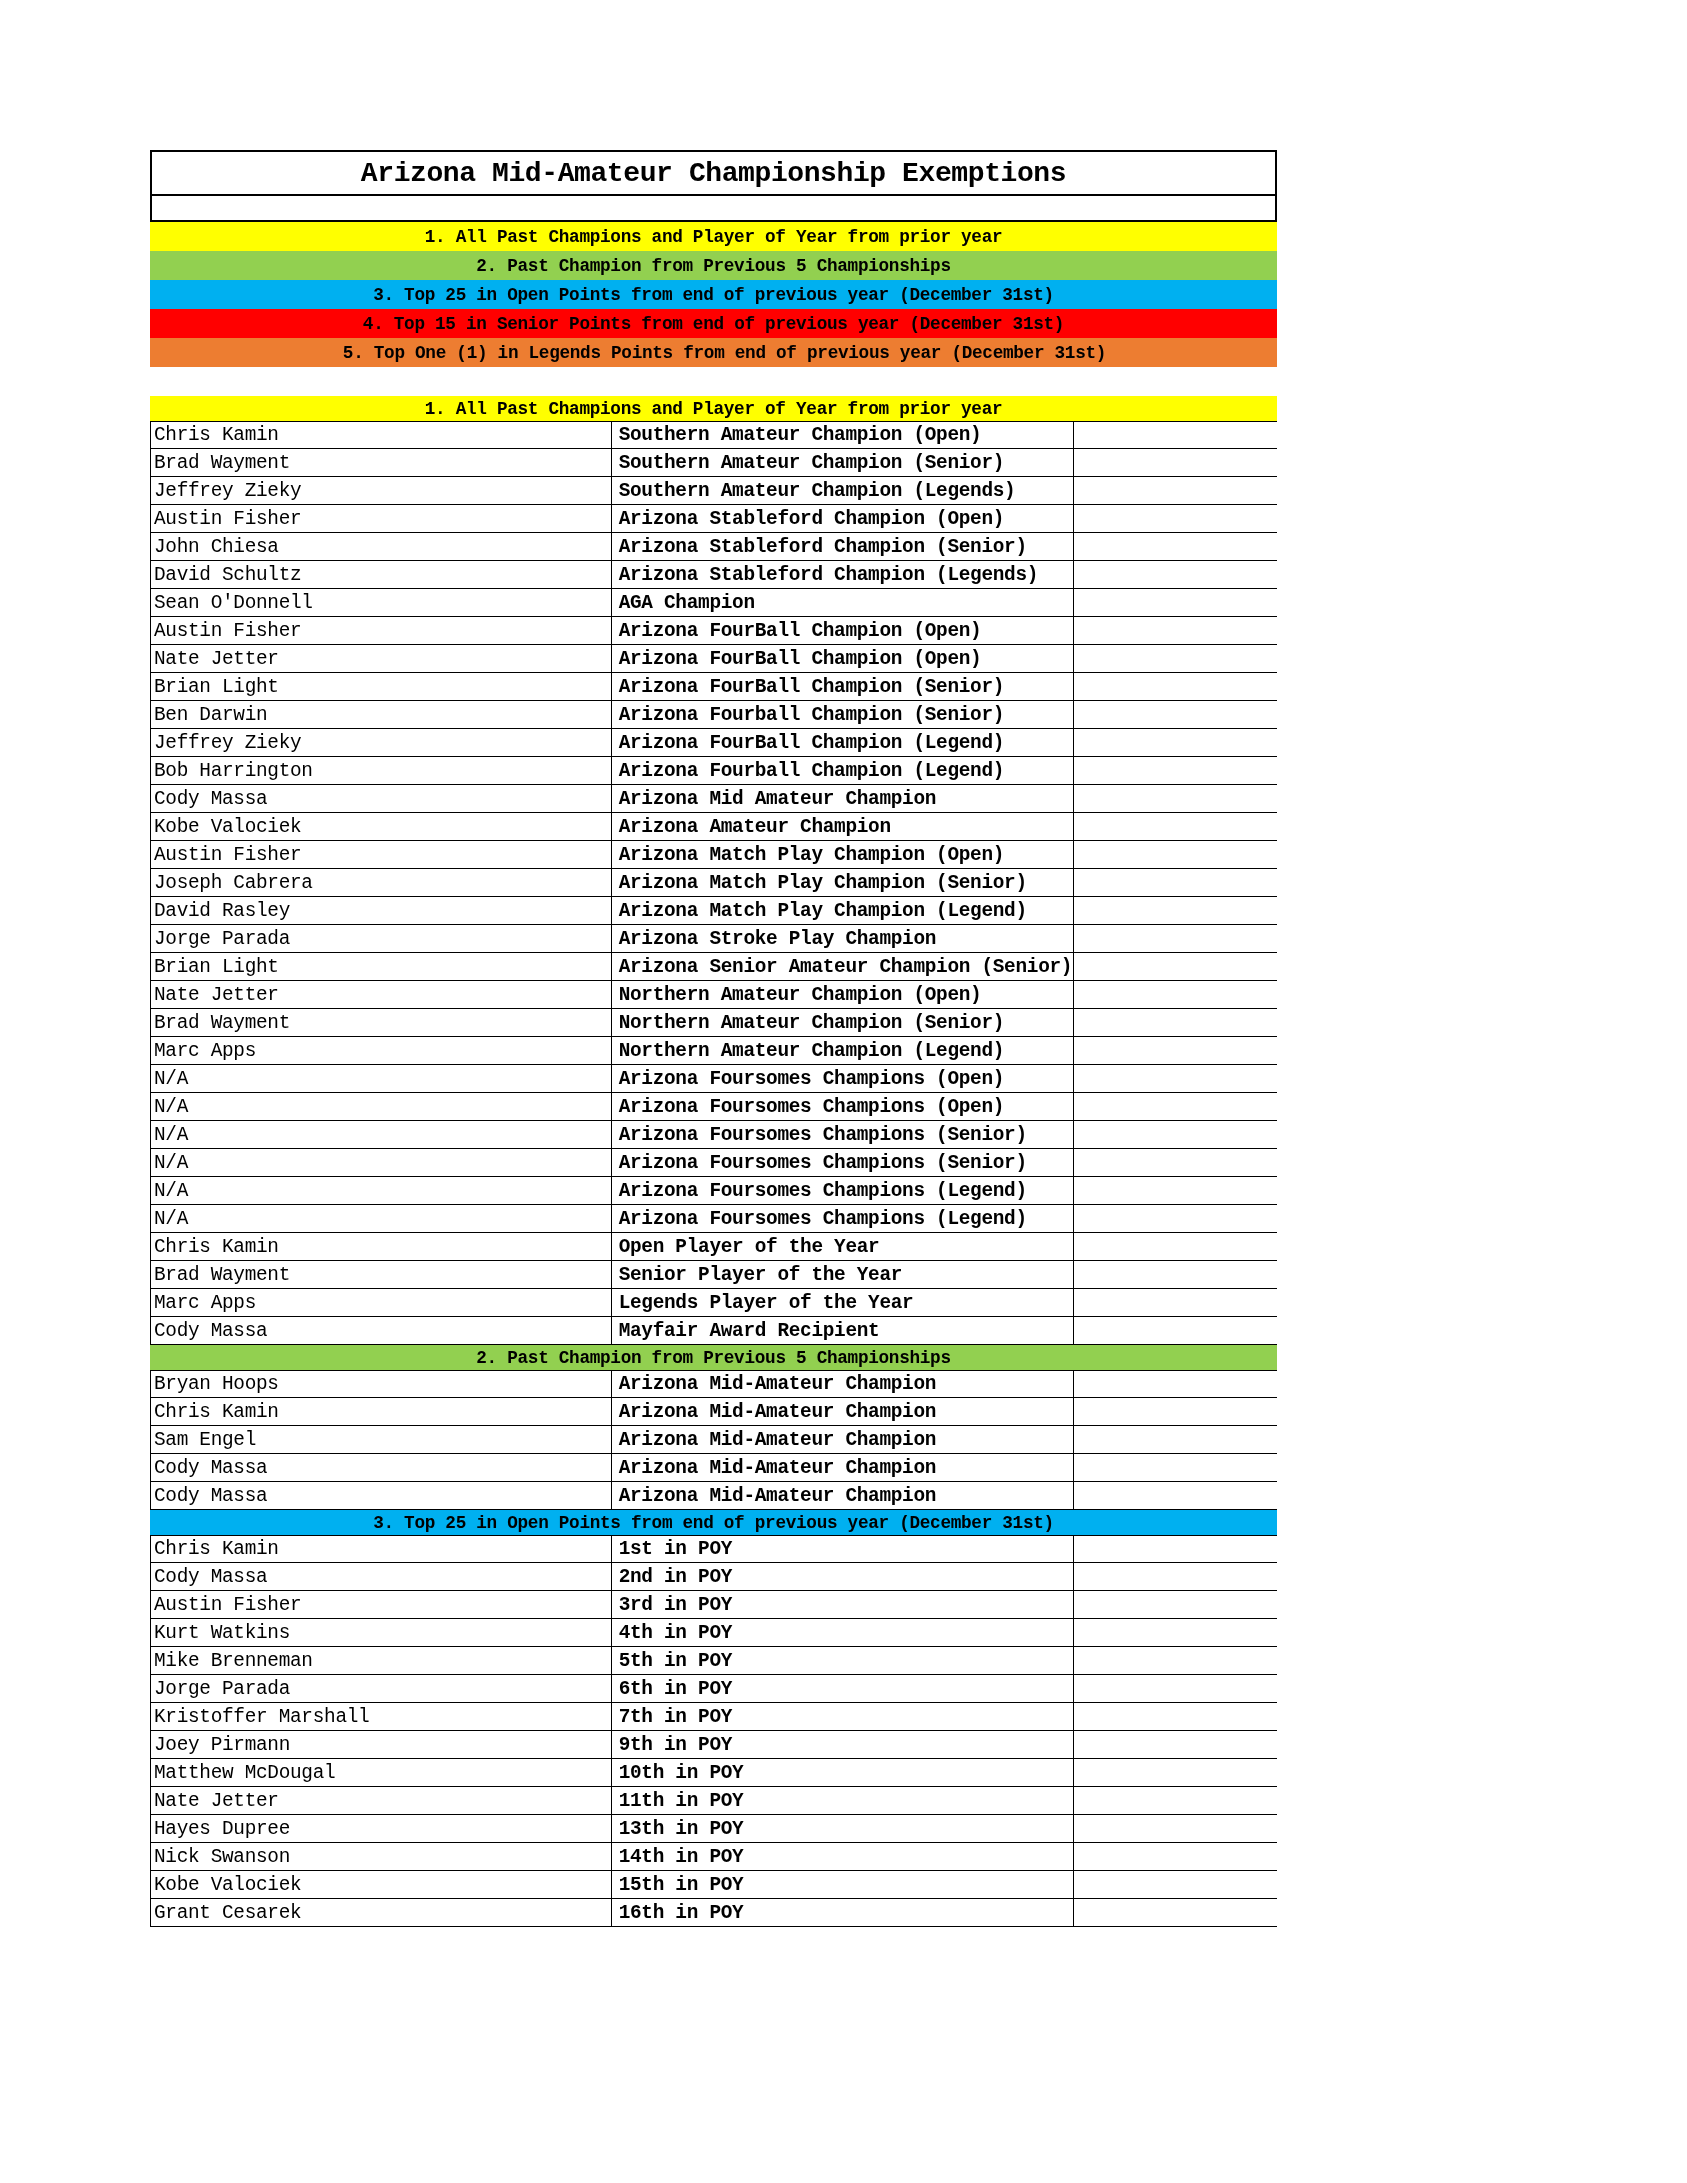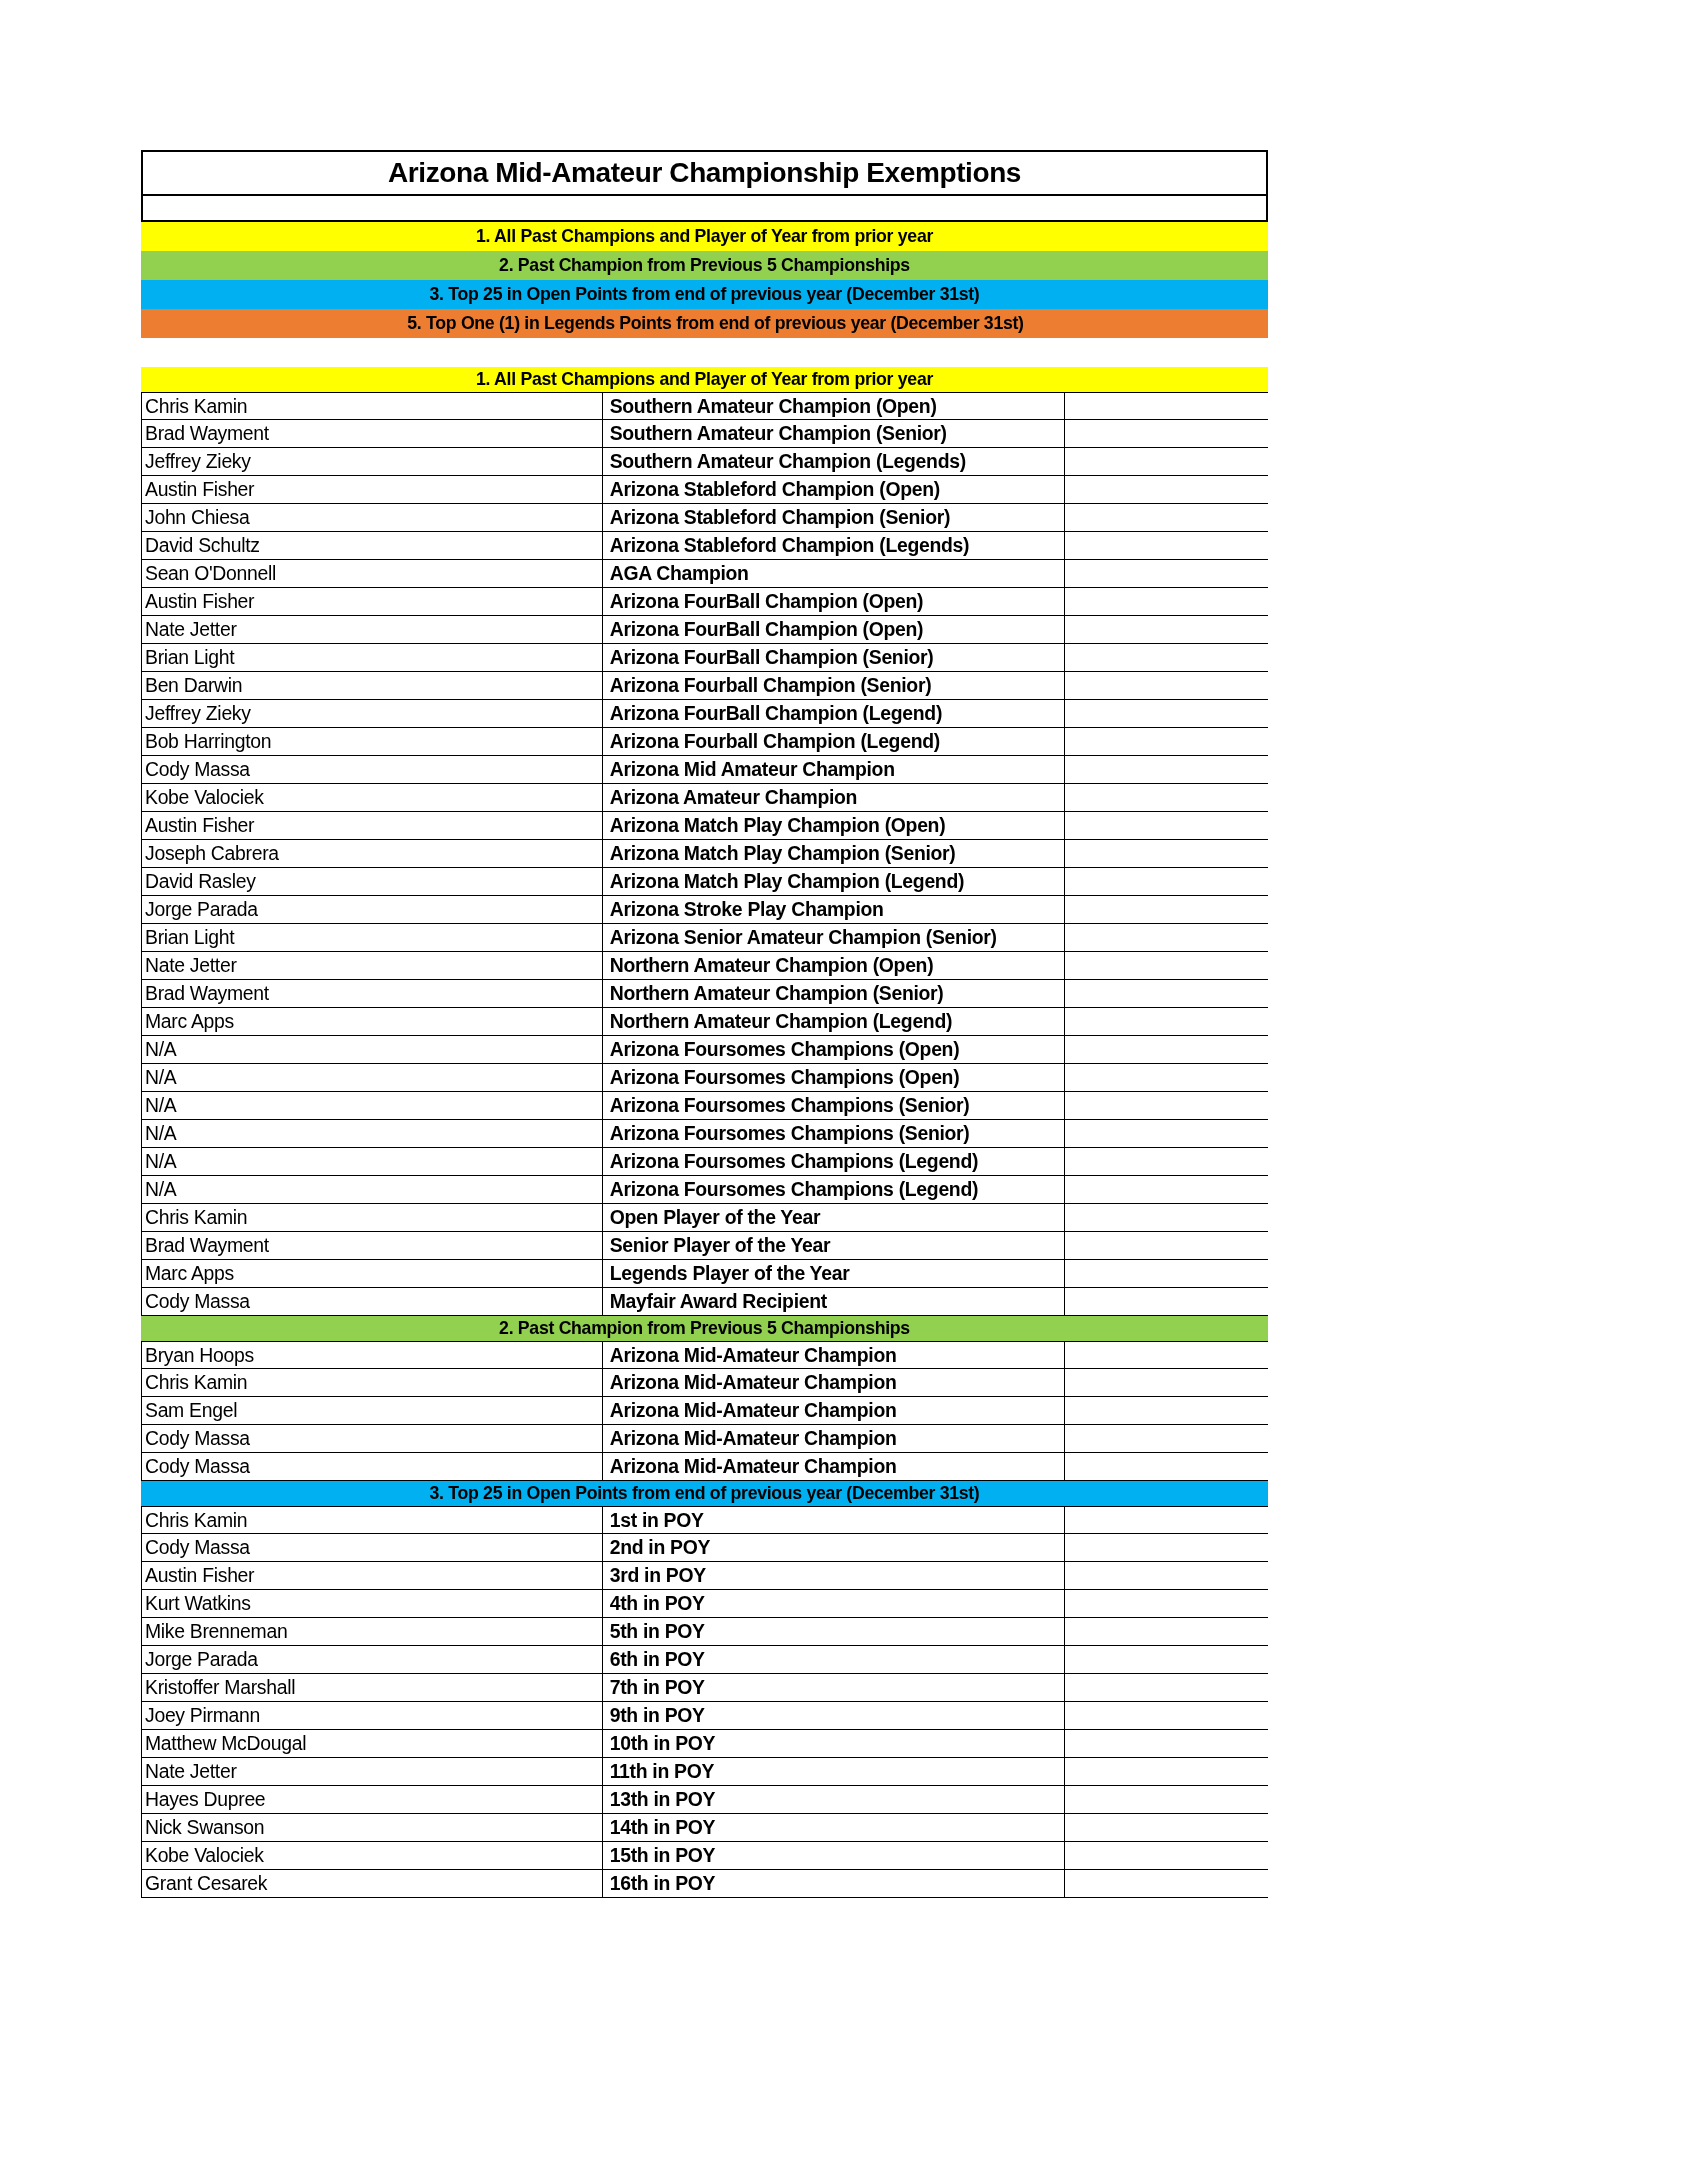--- a/index.html
+++ b/index.html
@@ -1,18 +1,18 @@
 <!DOCTYPE html>
 <html style="font-size:13.5px"><head>
 <meta charset="utf-8">
 <style>
   html,body{margin:0;padding:0;background:#ffffff;}
   .page{position:relative;width:1687px;height:2183px;background:#ffffff;
         font-family:"Liberation Sans",sans-serif;color:#000;}
-  .sheet{position:absolute;left:141px;top:150px;width:1127px;}
+  .sheet{position:absolute;left:150px;top:150px;width:1127px;font-family:Liberation Mono, monospace;}
   .title-box{box-sizing:border-box;height:46px;border:2.5px solid #000;
              display:flex;align-items:center;justify-content:center;
              font-weight:bold;font-size:28px;letter-spacing:-0.4px;}
   .empty-row{box-sizing:border-box;height:26px;border:2.5px solid #000;border-top:none;}
   .band{box-sizing:border-box;height:29px;display:flex;align-items:center;justify-content:center;
         font-weight:bold;font-size:17.7px;letter-spacing:-0.3px;}
   .gap{height:29px;}
   .section-header{box-sizing:border-box;height:25px;display:flex;align-items:center;justify-content:center;
         font-weight:bold;font-size:17.7px;letter-spacing:-0.3px;}
   .row{box-sizing:border-box;display:flex;height:28px;border-bottom:1.7px solid #000;}
@@ -29,20 +29,21 @@
 <body>
 
 <div class="page">
   <div class="sheet">
     <div class="title-box">Arizona Mid-Amateur Championship Exemptions</div>
     <div class="empty-row"></div>
     <div id="legend-root">
         <div class="band" style="background: rgb(255, 255, 0);">1. All Past Champions and Player of Year from prior year</div>
         <div class="band" style="background: rgb(146, 208, 80);">2. Past Champion from Previous 5 Championships</div>
         <div class="band" style="background: rgb(0, 176, 240);">3. Top 25 in Open Points from end of previous year (December 31st)</div>
+        <div class="band" style="background: rgb(255, 0, 0);">4. Top 15 in Senior Points from end of previous year (December 31st)</div>
         <div class="band" style="background: rgb(237, 125, 49); padding-left: 22px;">5. Top One (1) in Legends Points from end of previous year (December 31st)</div>
       </div>
     <div class="gap"></div>
     <div id="table-root">
         <div class="section-header" style="background: rgb(255, 255, 0);">1. All Past Champions and Player of Year from prior year</div>
         <div class="row first">
           <div class="cell c1">Chris Kamin</div>
           <div class="cell c2">Southern Amateur Champion (Open)</div>
           <div class="cell c3"></div>
         </div>

